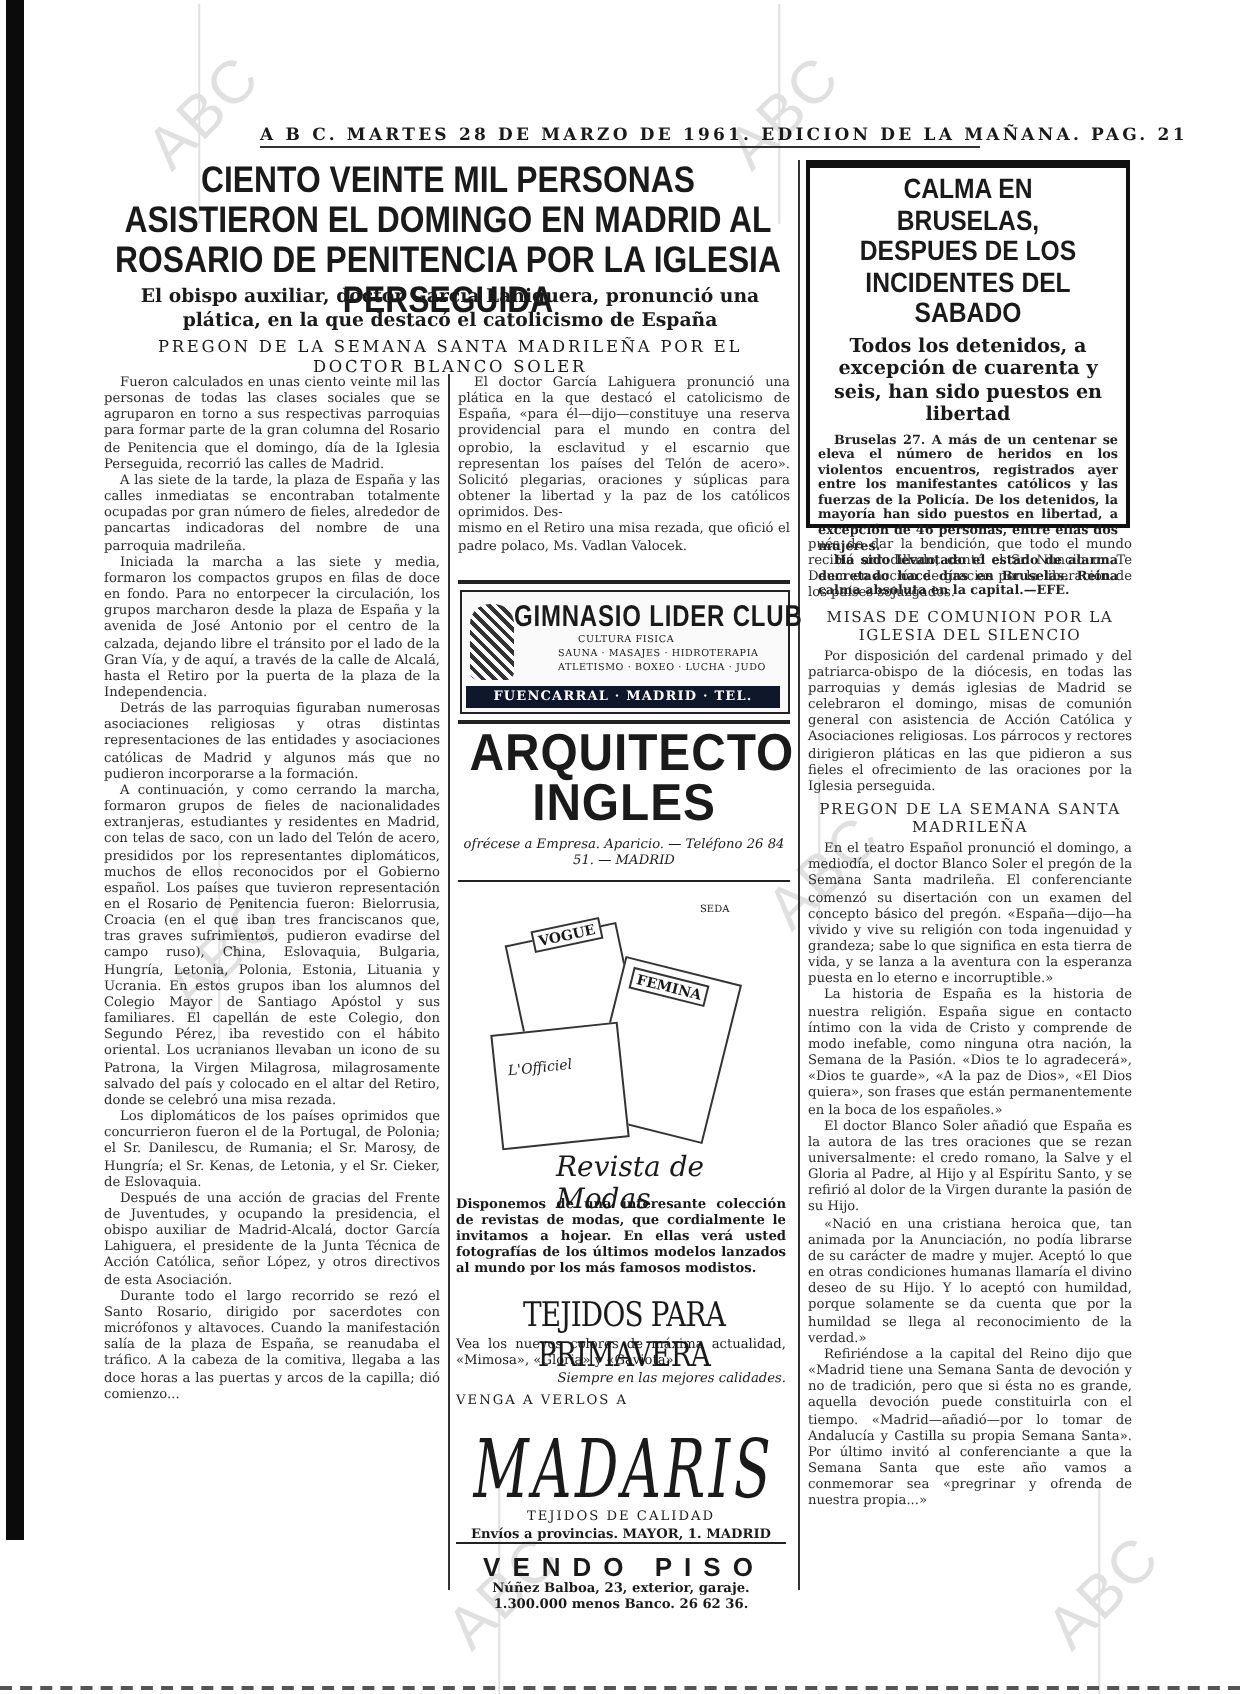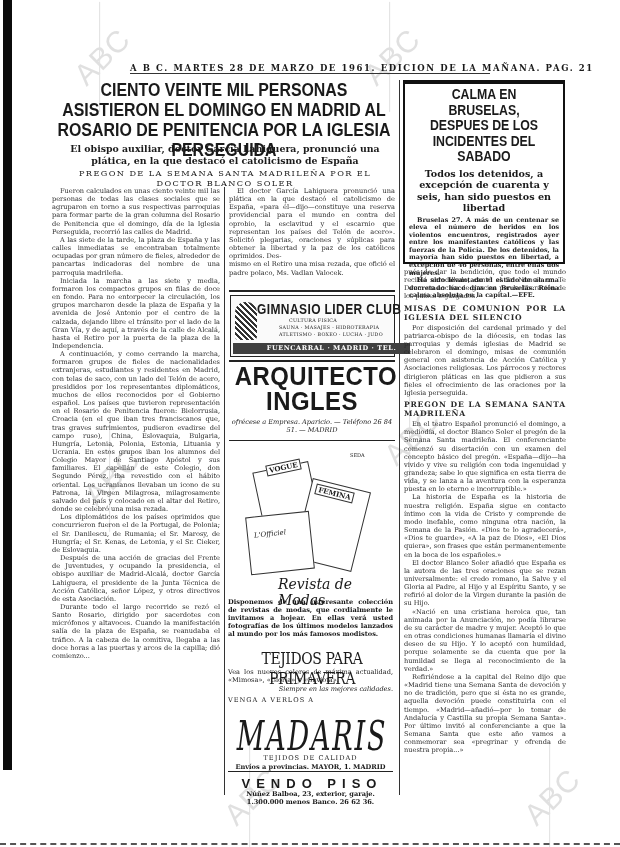--- a/index.html
+++ b/index.html
@@ -23,28 +23,28 @@
   .col p { margin:0; text-indent:8px; }
   .vrule { position:absolute; width:1px; background:#333; }
   .hrule { position:absolute; height:2px; background:#222; }
   .box { position:absolute; left:403px; top:80px; width:162px; height:184px; border:2px solid #111;
          border-top-width:4px; box-sizing:border-box; padding:3px 4px; }
   .box .bhead { font-family:"Liberation Sans", sans-serif; font-weight:bold; font-size:14px; line-height:15.5px;
                 text-align:center; transform:scaleX(.88); transform-origin:center top; }
   .box .bsub { font-size:9.6px; font-weight:bold; line-height:11.5px; text-align:center; margin-top:3px; }
   .box .btext { font-size:6.4px; line-height:7.6px; text-align:justify; margin-top:3px; font-weight:bold; color:#222;}
   .box .btext p { margin:0; text-indent:8px; }
-  .sechead { font-size:7.6px; font-weight:bold; letter-spacing:.8px; line-height:9px; margin:3px 0 2px; }
+  .sechead { font-size:7.6px; font-weight:normal; letter-spacing:.8px; text-align:center; line-height:9px; margin:3px 0 2px; }
   .gimnasio { position:absolute; left:230px; top:295px; width:163px; height:60px; border:1px solid #222;
               background:#fafafa; }
   .gim-title { position:absolute; left:26px; top:4px; font-family:"Liberation Sans", sans-serif; font-weight:bold;
                font-size:15px; letter-spacing:.5px; transform:scaleX(.8); transform-origin:left top; white-space:nowrap;}
   .gim-line { position:absolute; left:48px; font-size:4.8px; white-space:nowrap; letter-spacing:.3px; }
-  .gim-bar { position:absolute; left:2px; bottom:2px; width:157px; height:11px; background:#404040; color:#fff;
-             font-size:6.5px; font-weight:bold; text-align:center; line-height:11px; letter-spacing:.6px; white-space:nowrap; overflow:hidden;padding-left:20px; }
+  .gim-bar { position:absolute; left:2px; bottom:2px; width:157px; height:11px; background:#0f172a; color:#fff;
+             font-size:6.5px; font-weight:bold; text-align:center; line-height:11px; letter-spacing:.6px; white-space:nowrap; overflow:hidden; }
   .gim-figure { position:absolute; left:4px; top:6px; width:22px; height:38px; border-radius:10px 10px 4px 4px;
                 background:repeating-linear-gradient(45deg,#333 0 2px,#fff 2px 4px); }
   .arq { position:absolute; left:228px; top:364px; width:168px; text-align:center; }
   .arq-title { font-family:"Liberation Sans", sans-serif; font-weight:bold; font-size:26px; line-height:25px; letter-spacing:.5px;
                transform:scaleX(.92); }
   .arq-sub { font-size:6.6px; line-height:8px; margin-top:4px; font-style:italic; }
   .revista { position:absolute; left:240px; top:448px; width:150px; height:150px; }
   .mag { position:absolute; border:1px solid #333; background:#fff; }
   .mag-label { position:absolute; font-size:7px; font-weight:bold; border:1px solid #333; padding:0 2px; background:#fff; white-space:nowrap;}
   .revista-script { position:absolute; left:38px; top:128px; font-family:"DejaVu Serif", serif; font-style:italic; font-size:14px; }
@@ -72,20 +72,21 @@
 <div class="folio">A B C. MARTES 28 DE MARZO DE 1961. EDICION DE LA MAÑANA. PAG. 21</div>
 
 <div class="headline">CIENTO VEINTE MIL PERSONAS ASISTIERON EL DOMINGO EN MADRID AL ROSARIO DE PENITENCIA POR LA IGLESIA PERSEGUIDA</div>
 <div class="subhead">El obispo auxiliar, doctor García Lahiguera, pronunció una plática, en la que destacó el catolicismo de España</div>
 <div class="pregon">PREGON DE LA SEMANA SANTA MADRILEÑA POR EL DOCTOR BLANCO SOLER</div>
 
 <div class="col" style="left:52px;top:187px;width:168px;">
   <p>Fueron calculados en unas ciento veinte mil las personas de todas las clases sociales que se agruparon en torno a sus respectivas parroquias para formar parte de la gran columna del Rosario de Penitencia que el domingo, día de la Iglesia Perseguida, recorrió las calles de Madrid.</p>
   <p>A las siete de la tarde, la plaza de España y las calles inmediatas se encontraban totalmente ocupadas por gran número de fieles, alrededor de pancartas indicadoras del nombre de una parroquia madrileña.</p>
   <p>Iniciada la marcha a las siete y media, formaron los compactos grupos en filas de doce en fondo. Para no entorpecer la circulación, los grupos marcharon desde la plaza de España y la avenida de José Antonio por el centro de la calzada, dejando libre el tránsito por el lado de la Gran Vía, y de aquí, a través de la calle de Alcalá, hasta el Retiro por la puerta de la plaza de la Independencia.</p>
+  <p>Detrás de las parroquias figuraban numerosas asociaciones religiosas y otras distintas representaciones de las entidades y asociaciones católicas de Madrid y algunos más que no pudieron incorporarse a la formación.</p>
   <p>A continuación, y como cerrando la marcha, formaron grupos de fieles de nacionalidades extranjeras, estudiantes y residentes en Madrid, con telas de saco, con un lado del Telón de acero, presididos por los representantes diplomáticos, muchos de ellos reconocidos por el Gobierno español. Los países que tuvieron representación en el Rosario de Penitencia fueron: Bielorrusia, Croacia (en el que iban tres franciscanos que, tras graves sufrimientos, pudieron evadirse del campo ruso), China, Eslovaquia, Bulgaria, Hungría, Letonia, Polonia, Estonia, Lituania y Ucrania. En estos grupos iban los alumnos del Colegio Mayor de Santiago Apóstol y sus familiares. El capellán de este Colegio, don Segundo Pérez, iba revestido con el hábito oriental. Los ucranianos llevaban un icono de su Patrona, la Virgen Milagrosa, milagrosamente salvado del país y colocado en el altar del Retiro, donde se celebró una misa rezada.</p>
   <p>Los diplomáticos de los países oprimidos que concurrieron fueron el de la Portugal, de Polonia; el Sr. Danilescu, de Rumania; el Sr. Marosy, de Hungría; el Sr. Kenas, de Letonia, y el Sr. Cieker, de Eslovaquia.</p>
   <p>Después de una acción de gracias del Frente de Juventudes, y ocupando la presidencia, el obispo auxiliar de Madrid-Alcalá, doctor García Lahiguera, el presidente de la Junta Técnica de Acción Católica, señor López, y otros directivos de esta Asociación.</p>
   <p>Durante todo el largo recorrido se rezó el Santo Rosario, dirigido por sacerdotes con micrófonos y altavoces. Cuando la manifestación salía de la plaza de España, se reanudaba el tráfico. A la cabeza de la comitiva, llegaba a las doce horas a las puertas y arcos de la capilla; dió comienzo...</p>
 </div>
 
 <div class="vrule" style="left:224px;top:187px;height:608px;"></div>
 <div class="vrule" style="left:399px;top:80px;height:715px;"></div>
 
 <div class="col" style="left:229px;top:187px;width:166px;">

